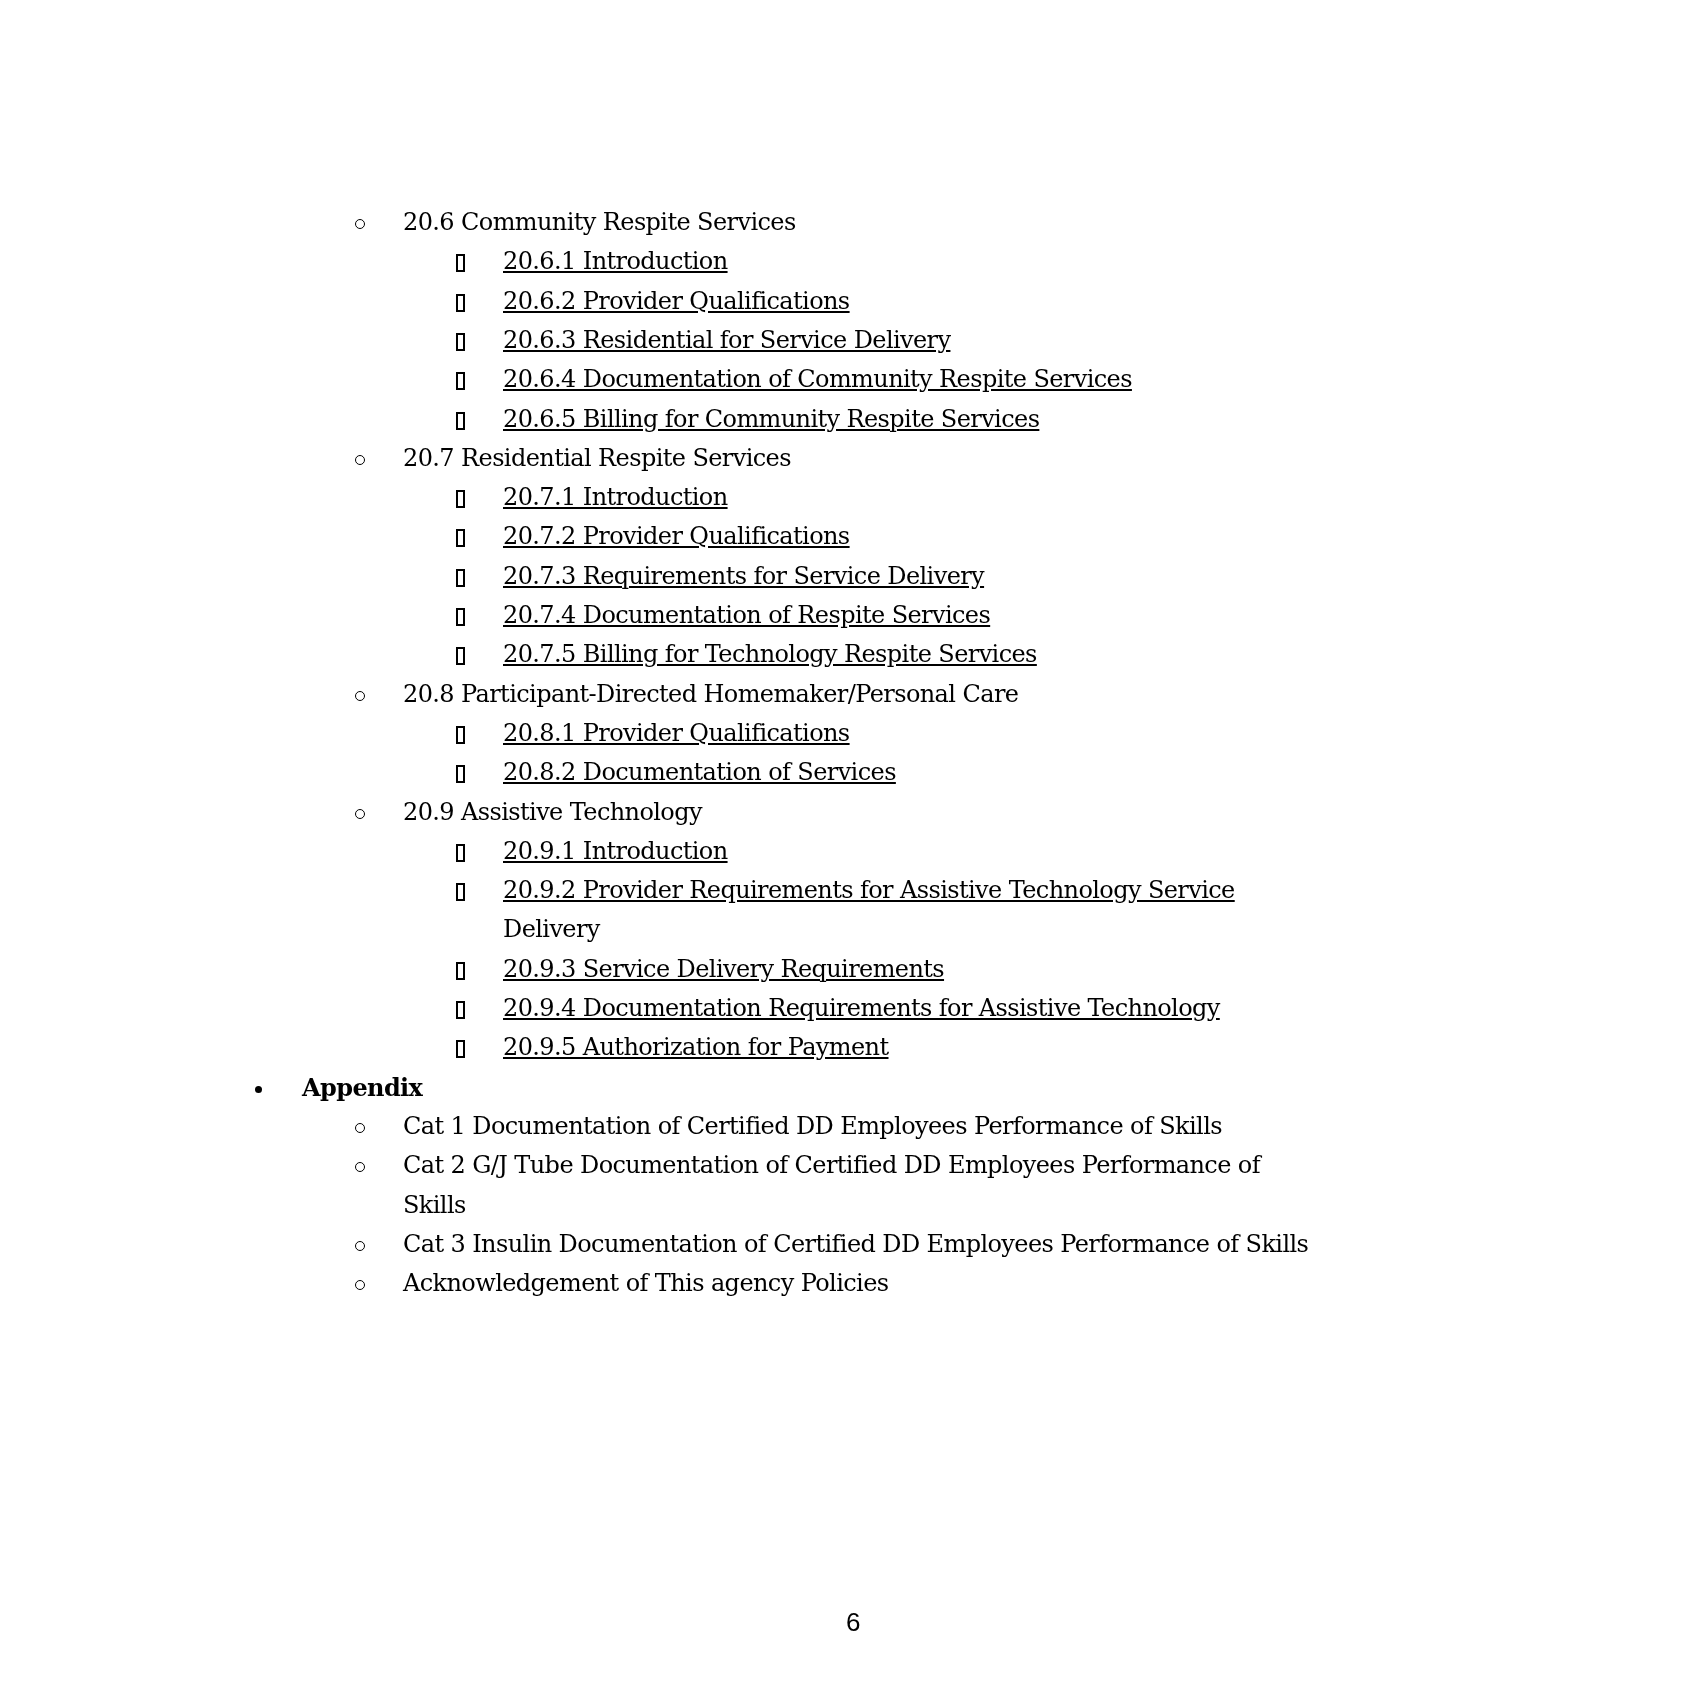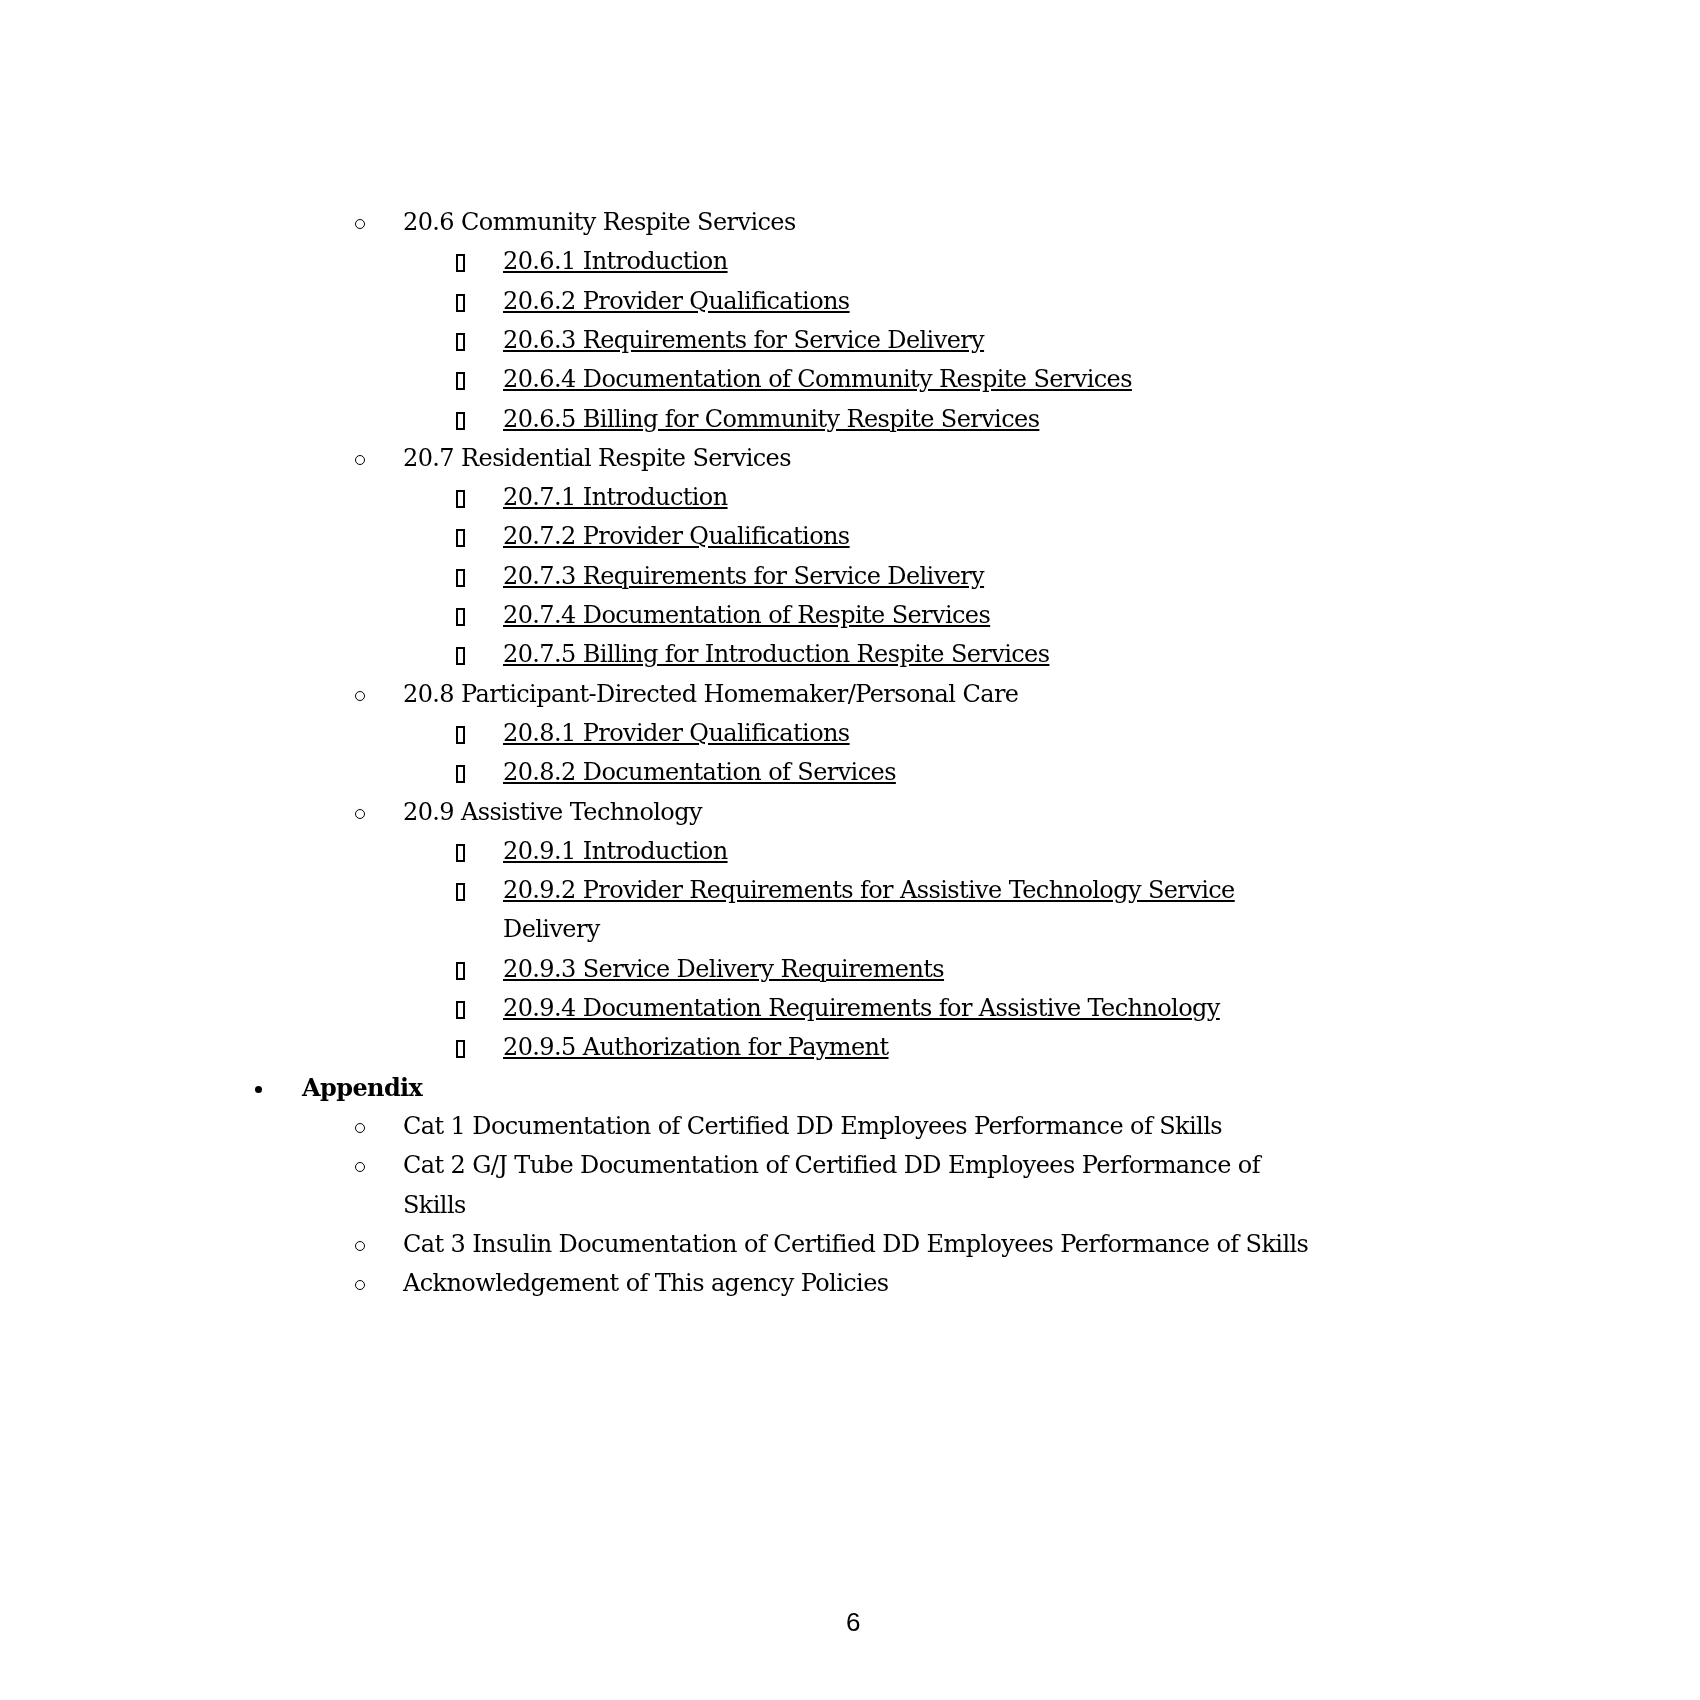--- a/index.html
+++ b/index.html
@@ -38,21 +38,21 @@
     <div class="line l2" style="top: 242.3px;">
       <span class="b-square"></span>
       <span class="text">20.6.1 Introduction</span>
     </div>
     <div class="line l2" style="top: 281.6px;">
       <span class="b-square"></span>
       <span class="text">20.6.2 Provider Qualifications</span>
     </div>
     <div class="line l2" style="top: 320.9px;">
       <span class="b-square"></span>
-      <span class="text">20.6.3 Requirements for Service Delivery</span>
+      <span class="text">20.6.3 Residential for Service Delivery</span>
     </div>
     <div class="line l2" style="top: 360.2px;">
       <span class="b-square"></span>
       <span class="text">20.6.4 Documentation of Community Respite Services</span>
     </div>
     <div class="line l2" style="top: 399.5px;">
       <span class="b-square"></span>
       <span class="text">20.6.5 Billing for Community Respite Services</span>
     </div>
     <div class="line l1" style="top: 438.8px;">
@@ -70,21 +70,21 @@
     <div class="line l2" style="top: 556.7px;">
       <span class="b-square"></span>
       <span class="text">20.7.3 Requirements for Service Delivery</span>
     </div>
     <div class="line l2" style="top: 596px;">
       <span class="b-square"></span>
       <span class="text">20.7.4 Documentation of Respite Services</span>
     </div>
     <div class="line l2" style="top: 635.3px;">
       <span class="b-square"></span>
-      <span class="text">20.7.5 Billing for Introduction Respite Services</span>
+      <span class="text">20.7.5 Billing for Technology Respite Services</span>
     </div>
     <div class="line l1" style="top: 674.6px;">
       <span class="b-circle"></span>
       <span class="text">20.8 Participant-Directed Homemaker/Personal Care</span>
     </div>
     <div class="line l2" style="top: 713.9px;">
       <span class="b-square"></span>
       <span class="text">20.8.1 Provider Qualifications</span>
     </div>
     <div class="line l2" style="top: 753.2px;">

